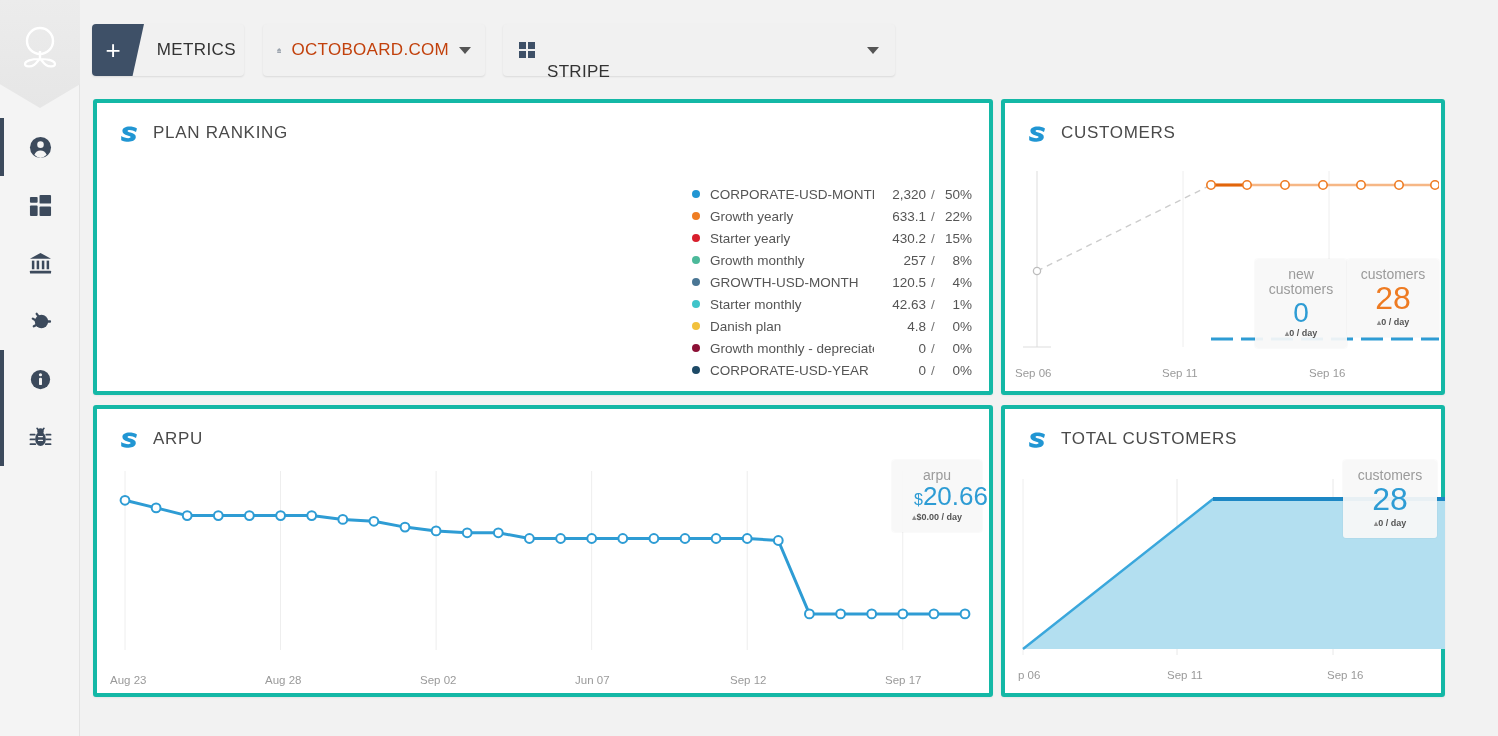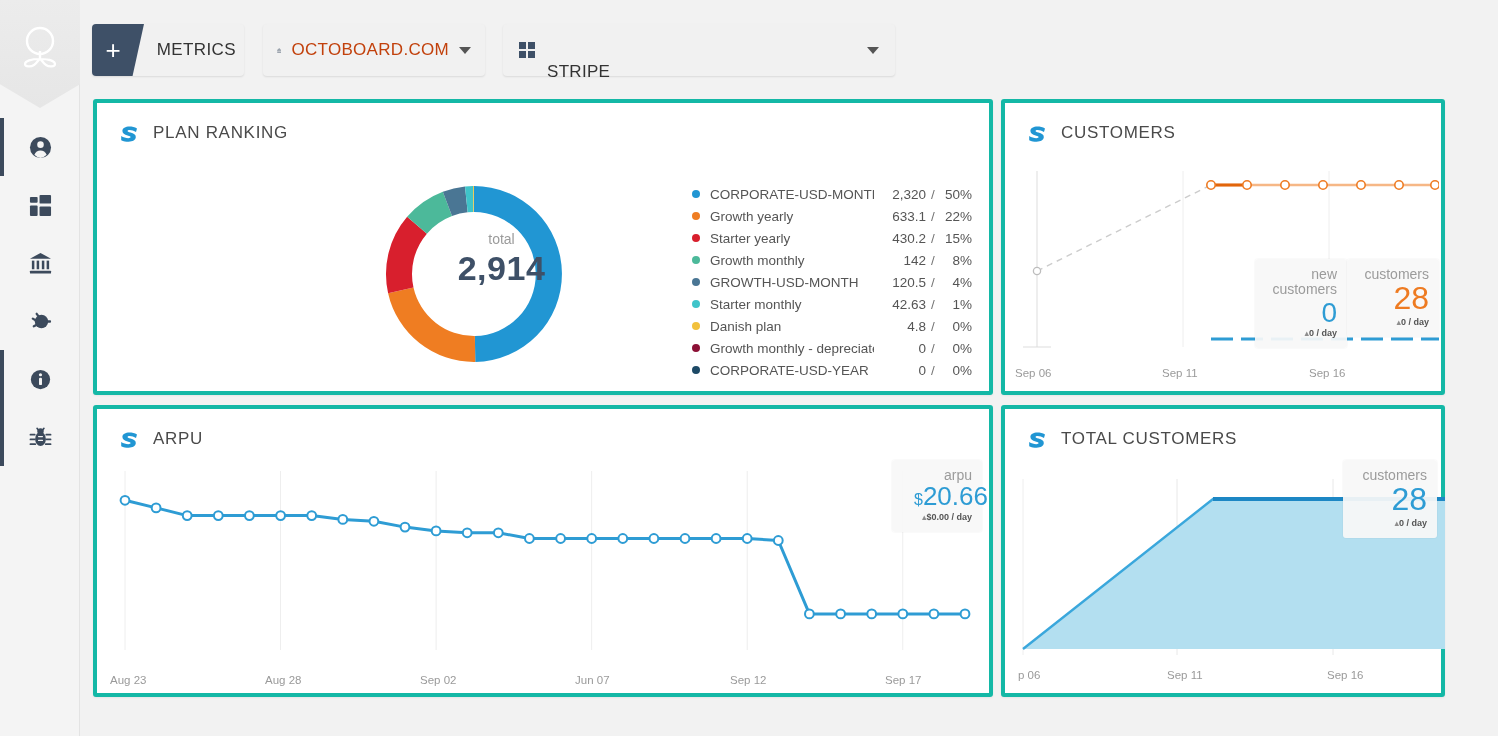--- a/index.html
+++ b/index.html
@@ -139,21 +139,21 @@
   
   .chart-area { position: absolute; }
   .axis-row { position: absolute; font-size: 11.5px; color: #9a9a9a; }
   .axis-lbl { position: absolute; white-space: nowrap; }
 
   
   .tip {
     position: absolute;
     background: rgba(247,247,247,.93);
     border-radius: 3px;
-    text-align: right;
+    text-align: center;
     padding: 8px 10px 10px;
     box-shadow: 0 0 0 1px rgba(0,0,0,.02);
   }
   .tip .cap { font-size: 14px; color: #9b9b9b; line-height: 1.1; }
   .tip .big { font-weight: 300; line-height: 1.05; }
   .tip .sub { font-size: 9px; color: #8e8e8e; margin-top: 1px; }
   .tip .sub b { font-weight: bold; color: #555; }
   .blue  { color: #2e9cd4; }
   .orange{ color: #ee7b22; }
 </style>
@@ -259,37 +259,20 @@
   </div>
 
   <div class="panel" id="panel-plan">
     <div class="panel-head">
       <svg class="stripe-s" width="24" height="24" viewBox="0 0 24 24">
         <path d="M20 7.5c-2.2-1.3-5-1.9-7.6-1.9-3.9 0-7 1.6-7 4.5 0 2.4 2 3.5 5.2 4.4 2.3.6 3 1 3 1.6 0 .7-.9 1.1-2.3 1.1-2.3 0-5-.9-7.1-2.2v4.2c2.2 1 4.9 1.5 7.4 1.5 4.1 0 7.2-1.6 7.2-4.6 0-2.5-2-3.6-5.3-4.5-2.2-.6-2.9-1-2.9-1.6 0-.6.7-1 2-1 2.1 0 4.6.8 6.4 1.9z" fill="#2196d3"></path>
       </svg>
       <div class="panel-title">PLAN RANKING</div>
     </div>
 
-    <div class="donut-wrap">
-      <svg class="donut" width="190" height="190" viewBox="0 0 190 190">
-        <g id="donut-slices" transform="translate(95,95)">
-            <path d="M0.00 -88.00 A88 88 0 0 1 1.26 87.99 L0.88 61.99 A62 62 0 0 0 0.00 -62.00 Z" fill="#2196d3"></path>
-            <path d="M1.26 87.99 A88 88 0 0 1 -85.89 19.17 L-60.51 13.51 A62 62 0 0 0 0.88 61.99 Z" fill="#ef7d22"></path>
-            <path d="M-85.89 19.17 A88 88 0 0 1 -66.84 -57.24 L-47.09 -40.33 A62 62 0 0 0 -60.51 13.51 Z" fill="#d81f2d"></path>
-            <path d="M-66.84 -57.24 A88 88 0 0 1 -31.18 -82.29 L-21.97 -57.98 A62 62 0 0 0 -47.09 -40.33 Z" fill="#4cb99a"></path>
-            <path d="M-31.18 -82.29 A88 88 0 0 1 -8.99 -87.54 L-6.33 -61.68 A62 62 0 0 0 -21.97 -57.98 Z" fill="#4a7694"></path>
-            <path d="M-8.99 -87.54 A88 88 0 0 1 -0.91 -88.00 L-0.64 -62.00 A62 62 0 0 0 -6.33 -61.68 Z" fill="#3fc4c9"></path>
-            <path d="M-0.91 -88.00 A88 88 0 0 1 -0.00 -88.00 L-0.00 -62.00 A62 62 0 0 0 -0.64 -62.00 Z" fill="#f2c13c"></path>
-          </g>
-      </svg>
-      <div class="donut-center">
-        <div class="t1">total</div>
-        <div class="t2">2,914</div>
-      </div>
-    </div>
 
     <div class="legend" id="plan-legend">
         <div class="legend-row">
           <span class="dot" style="background: rgb(33, 150, 211);"></span>
           <span class="name">CORPORATE-USD-MONTH</span>
           <span class="val">2,320</span>
           <span class="sep">/</span>
           <span class="pct">50%</span>
         </div>
         <div class="legend-row">
@@ -302,21 +285,21 @@
         <div class="legend-row">
           <span class="dot" style="background: rgb(216, 31, 45);"></span>
           <span class="name">Starter yearly</span>
           <span class="val">430.2</span>
           <span class="sep">/</span>
           <span class="pct">15%</span>
         </div>
         <div class="legend-row">
           <span class="dot" style="background: rgb(76, 185, 154);"></span>
           <span class="name">Growth monthly</span>
-          <span class="val">142</span>
+          <span class="val">257</span>
           <span class="sep">/</span>
           <span class="pct">8%</span>
         </div>
         <div class="legend-row">
           <span class="dot" style="background: rgb(74, 118, 148);"></span>
           <span class="name">GROWTH-USD-MONTH</span>
           <span class="val">120.5</span>
           <span class="sep">/</span>
           <span class="pct">4%</span>
         </div>

